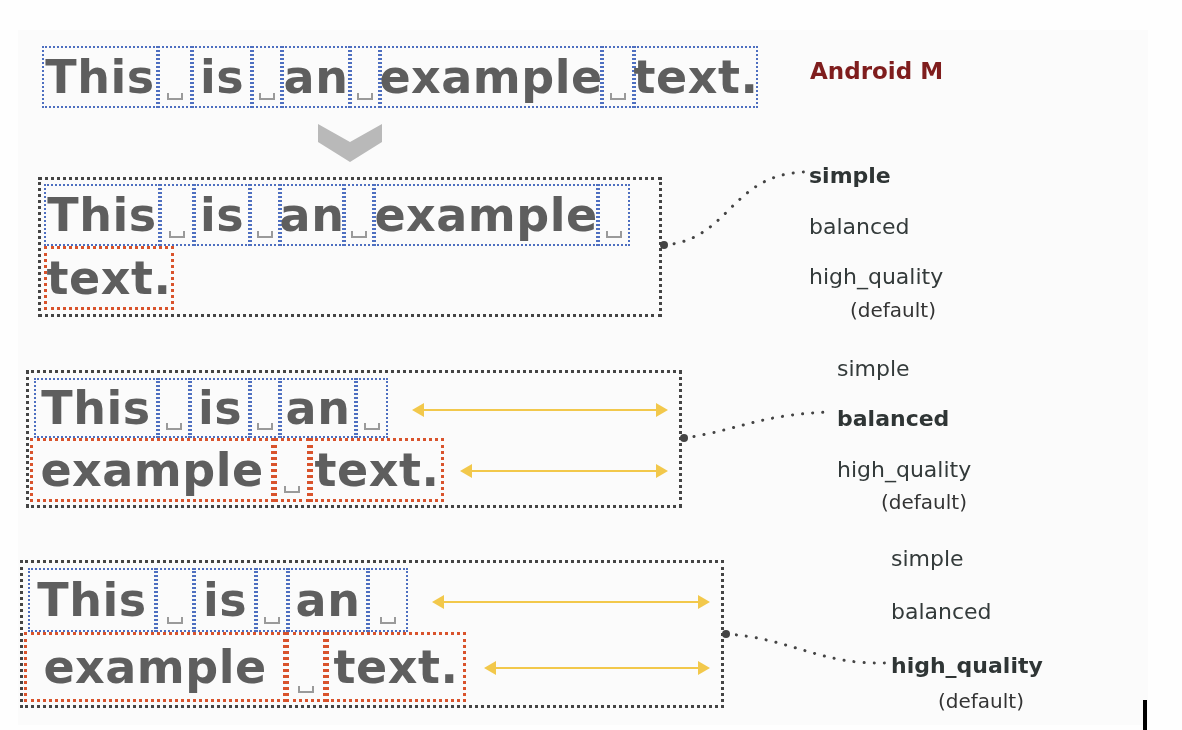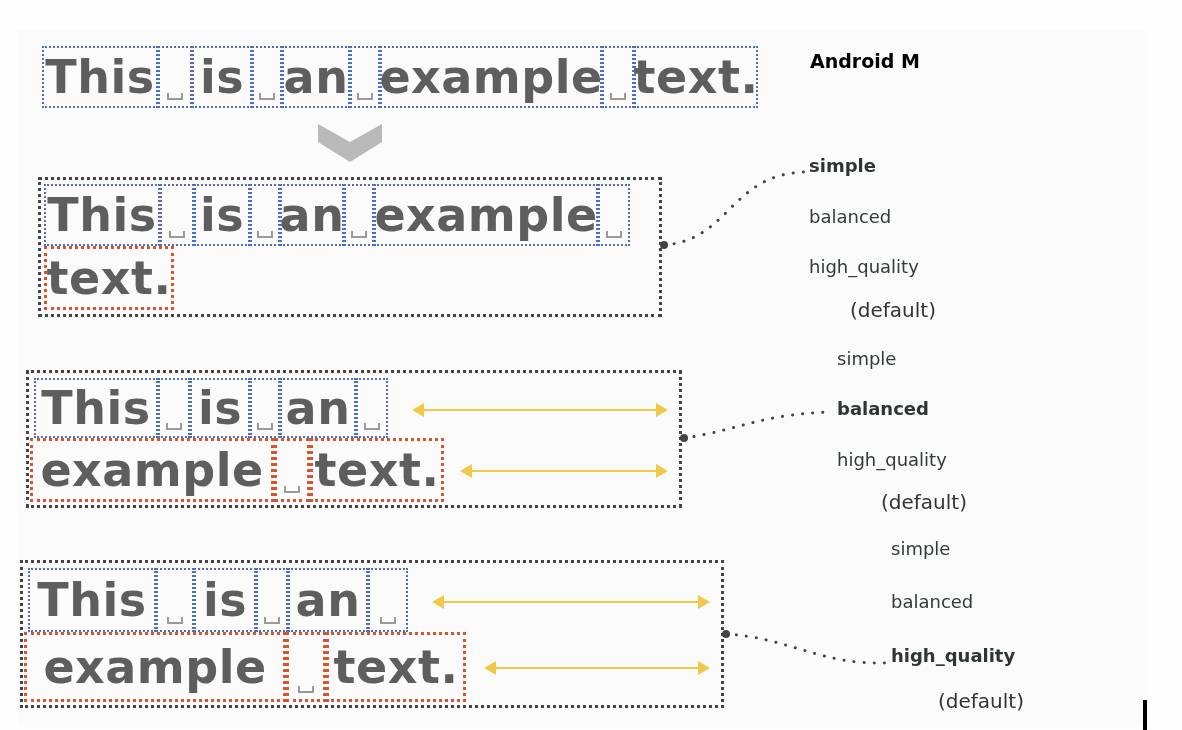--- a/index.html
+++ b/index.html
@@ -31,23 +31,23 @@
     border:3px dotted #444;
   }
 
   .arrow-down {
     position:absolute; left:318px; top:124px; width:64px; height:38px;
   }
 
   .connector { position:absolute; overflow:visible; }
 
   
-  .android-m { position:absolute; left:810px; top:50px; font-size:19px; font-weight:bold; color:#000000; }
+  .android-m { position:absolute; left:810px; top:58px; font-size:23px; font-weight:bold; color:#7f1d1d; }
   .strategy { position:absolute; left:808px; top:88px; font-size:36px; color:#4a67d6; }
-  .opt { position:absolute; font-size:18px; color:#333a3a; white-space:nowrap; }
+  .opt { position:absolute; font-size:22px; color:#333a3a; white-space:nowrap;margin-top:8px; }
   .opt.bold { font-weight:bold; color:#2f3535; }
   .opt-sub { position:absolute; font-size:20px; color:#333; }
 
   .ycursor { position:absolute; left:1143px; top:700px; width:4px; height:30px; background:#000; }
 
   .harrow { position:absolute; height:2px; background:#f2c84b; }
   .harrow::before, .harrow::after {
     content:""; position:absolute; top:-6px; border-top:7px solid transparent; border-bottom:7px solid transparent;
   }
   .harrow::before { left:-2px; border-right:12px solid #f2c84b; }

